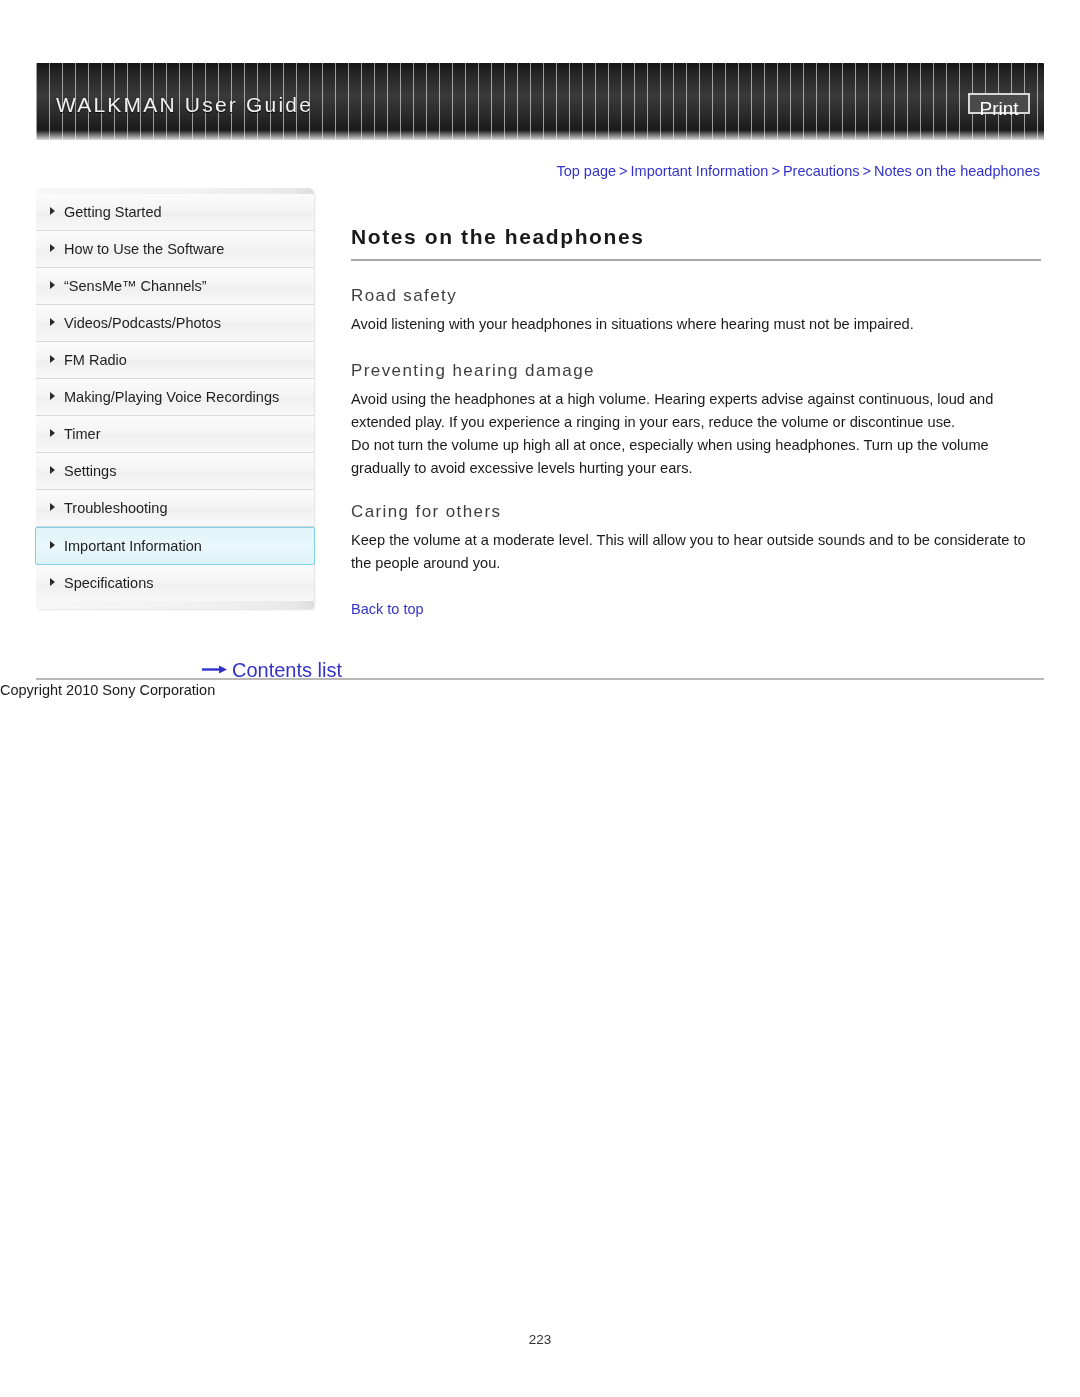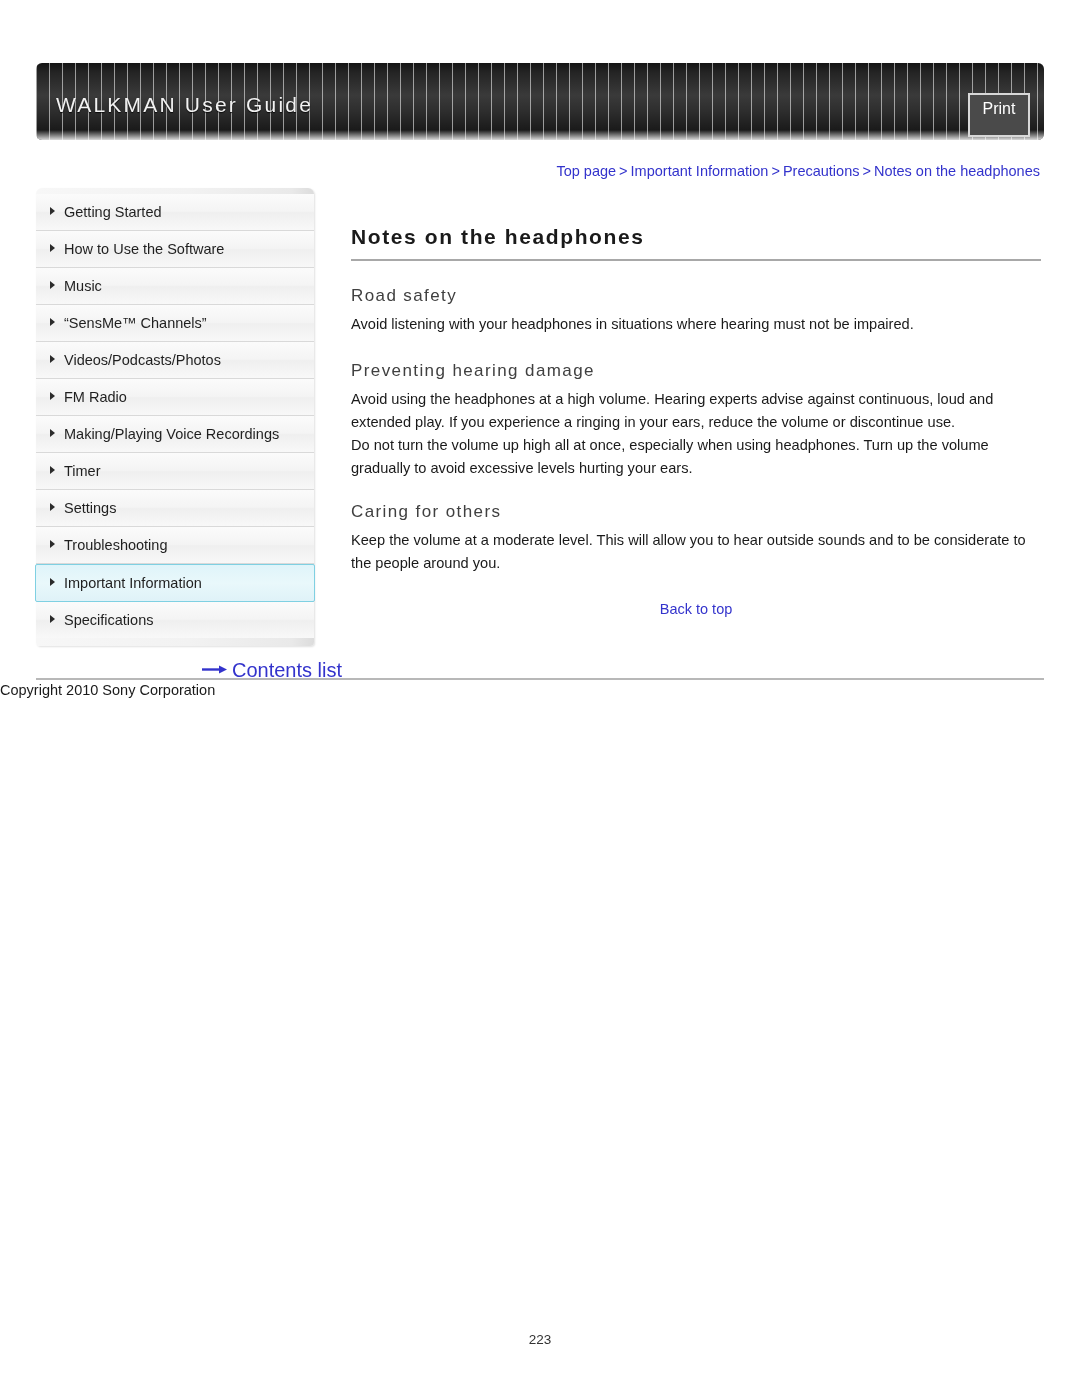--- a/index.html
+++ b/index.html
@@ -35,21 +35,21 @@
         rgba(255,255,255,0.55) 1px,
         rgba(255,255,255,0.0) 1px,
         rgba(255,255,255,0.0) 13px),
       linear-gradient(to bottom,
         #141414 0%,
         #242424 12%,
         #3a3a3a 42%,
         #2e2e2e 62%,
         #1b1b1b 86%,
         #0e0e0e 100%);
-    border-radius: 6px;
+    border-radius: 1px;
     overflow: hidden;
   }
   .header::after {
     content: "";
     position: absolute;
     left: 0; right: 0; bottom: 0;
     height: 10px;
     background: linear-gradient(to bottom, rgba(255,255,255,0.0), rgba(255,255,255,0.85));
     pointer-events: none;
   }
@@ -63,24 +63,24 @@
     font-weight: normal;
     white-space: nowrap;
     text-shadow: 0 1px 1px rgba(0,0,0,0.8);
     z-index: 3;
   }
   .print-button {
     position: absolute;
     right: 14px;
     top: 30px;
     width: 62px;
-    height: 44px;
+    height: 21px;
     line-height: 28px;
     text-align: center;
-    font-size: 16px;
+    font-size: 19px;
     color: #ffffff;
     background: #4a4a4a;
     border: 2px solid #d8d8d8;
     box-sizing: border-box;
     z-index: 3;
     cursor: pointer;
   }
 
   
   .breadcrumb {
@@ -183,21 +183,21 @@
   .section-title.tight {
     margin-top: 22px;
   }
   .body-text {
     font-size: 14.6px;
     line-height: 23px;
     color: #1a1a1a;
     margin: 0 0 0 0;
   }
   .back-to-top {
-    text-align: center;
+    text-align: left;
     font-size: 14.5px;
     color: #3333cc;
     margin-top: 26px;
     cursor: pointer;
   }
 
   
   .footer-rule {
     position: absolute;
     left: 36px;
@@ -241,24 +241,20 @@
   </div>
 
   <nav class="sidebar">
     <div class="nav-item">
       <span class="bullet"></span>
       <span>Getting Started</span>
     </div>
     <div class="nav-item">
       <span class="bullet"></span>
       <span>How to Use the Software</span>
-    </div>
-    <div class="nav-item">
-      <span class="bullet"></span>
-      <span>Music</span>
     </div>
     <div class="nav-item">
       <span class="bullet"></span>
       <span>“SensMe™ Channels”</span>
     </div>
     <div class="nav-item">
       <span class="bullet"></span>
       <span>Videos/Podcasts/Photos</span>
     </div>
     <div class="nav-item">

